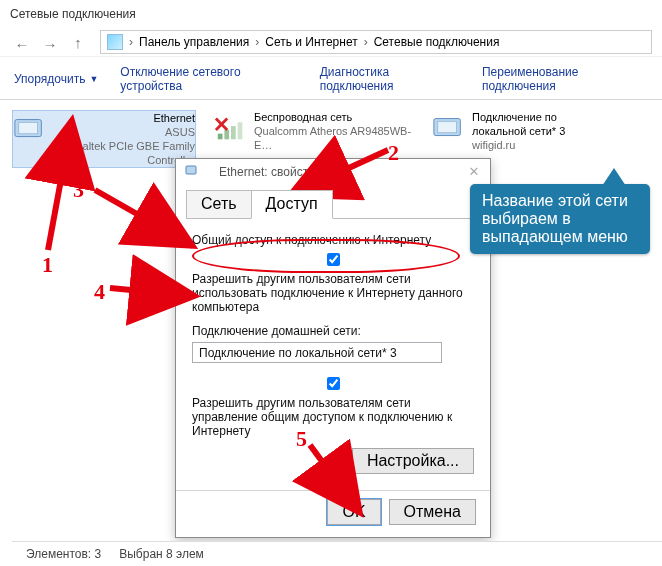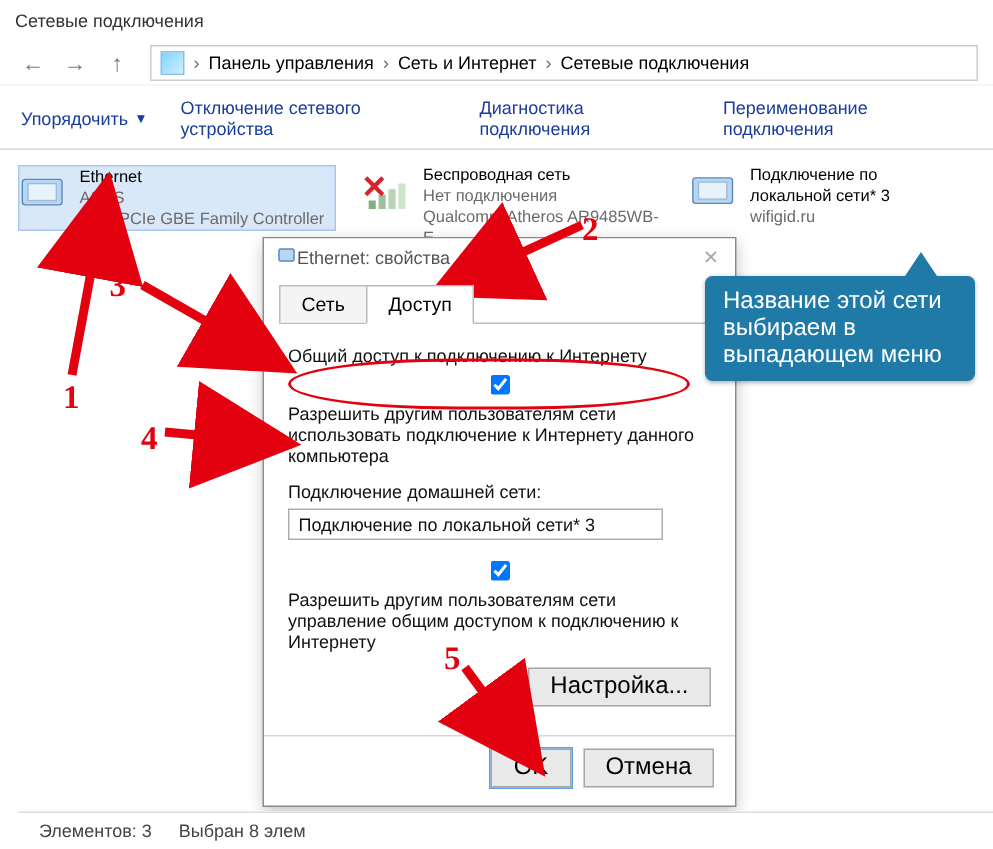--- a/index.html
+++ b/index.html
@@ -69,22 +69,23 @@
     padding:10px 12px;
     align-items:flex-start;
   }
   .conn {
     display:flex;
     gap:6px;
     width:200px;
   }
   .conn.sel {
     background:#d8e8f8;
-    width:212px;
+    width:184px;
     border:1px solid #a8c8ec;
+    text-align:right;
   }
   .conn-icon {
     width:34px; height:36px;
     display:flex;
     align-items:center; justify-content:center;
     flex-shrink:0;
   }
   .conn-icon svg { width:34px; height:36px; }
   .conn-text div { line-height:14px; font-size:11px;}
   .conn-text .dim { color:#6b6b6b; }
@@ -102,33 +103,33 @@
   }
   .dlg-title {
     display:flex;
     align-items:center;
     justify-content:space-between;
     padding:4px 8px;
     font-size:12px;
     color:#555;
     background:#fff;
   }
-  .dlg-title .t-left { display:flex; align-items:center; gap:0; }
+  .dlg-title .t-left { display:flex; align-items:center; gap:21px; }
   .dlg-close { width:16px; text-align:center; color:#aaa; font-size:13px; }
   .tabs {
     margin:6px 10px 0;
     border-bottom:1px solid #bcbcbc;
     display:flex;
   }
   .tab {
     padding:4px 14px 5px;
     border:1px solid #bcbcbc;
     border-bottom:none;
     background:#f4f4f4;
-    font-size:13px;
+    font-size:16px;
     margin-right:-1px;
     cursor:default;
   }
   .tab.active {
     background:#fff;
     border-bottom:1px solid #fff;
     margin-bottom:-1px;
     z-index:1;
   }
   .dlg-body {
@@ -264,21 +265,20 @@
         <rect x="4" y="24" width="5" height="6" fill="#7fb07f"></rect>
         <rect x="11" y="20" width="5" height="10" fill="#9cc29c"></rect>
         <rect x="18" y="16" width="5" height="14" fill="#b7d4b7"></rect>
         <rect x="25" y="12" width="5" height="18" fill="#cfe3cf"></rect>
         <line x1="2" y1="8" x2="14" y2="20" stroke="#d8232a" stroke-width="3"></line>
         <line x1="14" y1="8" x2="2" y2="20" stroke="#d8232a" stroke-width="3"></line>
       </svg>
     </div>
     <div class="conn-text">
       <div>Беспроводная сеть</div>
-      <div class="dim">Нет подключения</div>
       <div class="dim">Qualcomm Atheros AR9485WB-E…</div>
     </div>
   </div>
 
   <div class="conn" style="width:170px">
     <div class="conn-icon">
       <svg viewBox="0 0 36 36">
         <rect x="2" y="8" width="28" height="18" rx="2" fill="#b8d6f0" stroke="#5a89bb"></rect>
         <rect x="6" y="11" width="20" height="12" fill="#e8f2fb" stroke="#9dbcd8"></rect>
       </svg>

